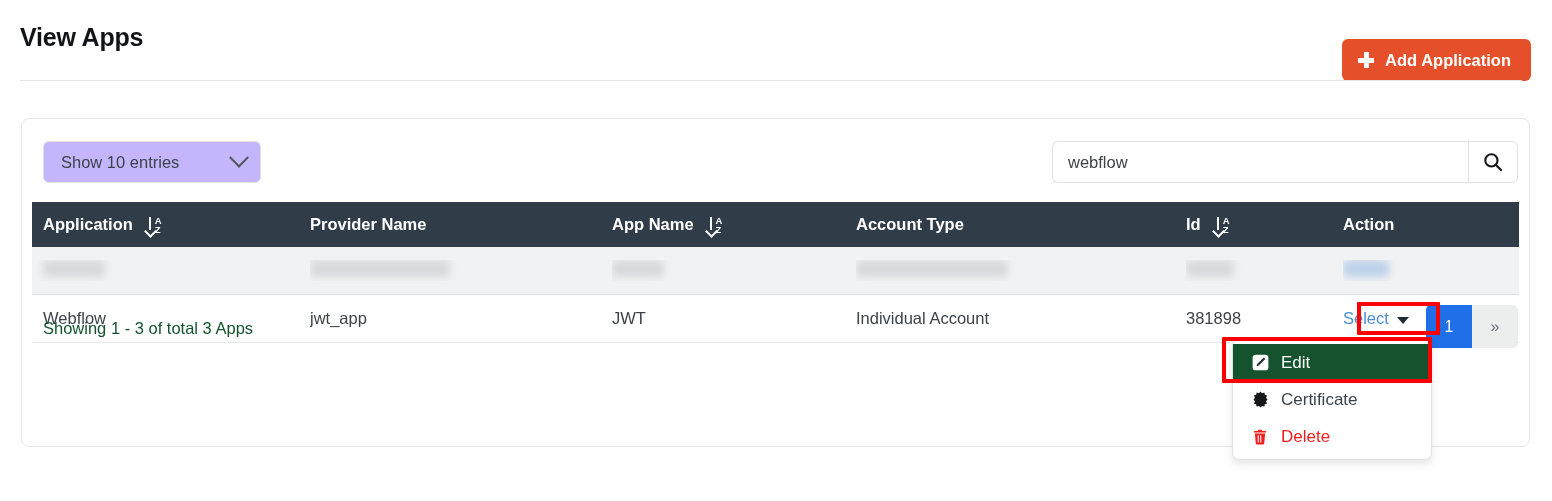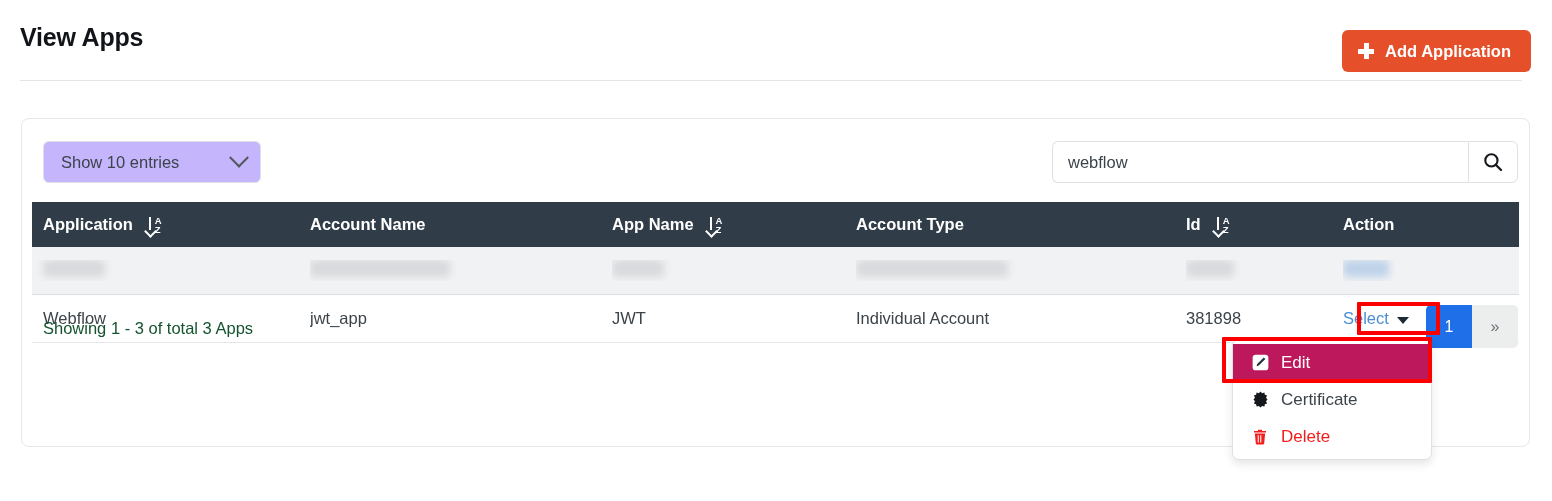--- a/index.html
+++ b/index.html
@@ -16,21 +16,21 @@
   
   .page-header {
     position: absolute; left: 0; top: 0; width: 1552px; height: 81px;
   }
   .page-title {
     position: absolute; left: 20px; top: 23px;
     font-size: 25px; font-weight: bold; letter-spacing: -0.2px;
     color: #111418;
   }
   .add-app-btn {
-    position: absolute; right: 21px; top: 30px;
+    position: absolute; right: 21px; top: 39px;
     height: 42px;
     background: #e5502a;
     border: none; border-radius: 6px;
     color: #ffffff;
     font-size: 16.5px; font-weight: bold;
     font-family: "Liberation Sans", sans-serif;
     padding: 0 20px 0 16px;
     display: flex; align-items: center; gap: 11px;
     cursor: pointer;
     white-space: nowrap;
@@ -223,21 +223,21 @@
     padding: 4px 0;
     z-index: 40;
   }
   .menu-item {
     display: flex; align-items: center; gap: 12px;
     height: 37px; padding: 0 18px;
     font-size: 17px; color: #3c4349;
     cursor: pointer;
   }
   .menu-item.active {
-    background: #be185d; color: #ffffff;
+    background: #14532d; color: #ffffff;
   }
   .menu-item.danger { color: #f21d1d; text-align: center; }
   .menu-icon { width: 18px; flex: 0 0 18px; display: flex; align-items: center; justify-content: center; }
 
   
   .annot {
     position: absolute; border: 4px solid #fc0000; z-index: 60;
     pointer-events: none; border-radius: 1px;
   }
   .annot-select { left: 1357px; top: 302px; width: 83px; height: 33px; }
@@ -285,21 +285,21 @@
           <span>Application</span>
           <span class="sort-icon">
             <span class="sort-arrow"></span>
               <span class="sort-az">
                 <span>A</span>
                 <span>Z</span>
               </span>
           </span>
         </div>
         <div class="th c2">
-          <span>Account Name</span>
+          <span>Provider Name</span>
         </div>
         <div class="th c3">
           <span>App Name</span>
           <span class="sort-icon">
             <span class="sort-arrow"></span>
               <span class="sort-az">
                 <span>A</span>
                 <span>Z</span>
               </span>
           </span>

